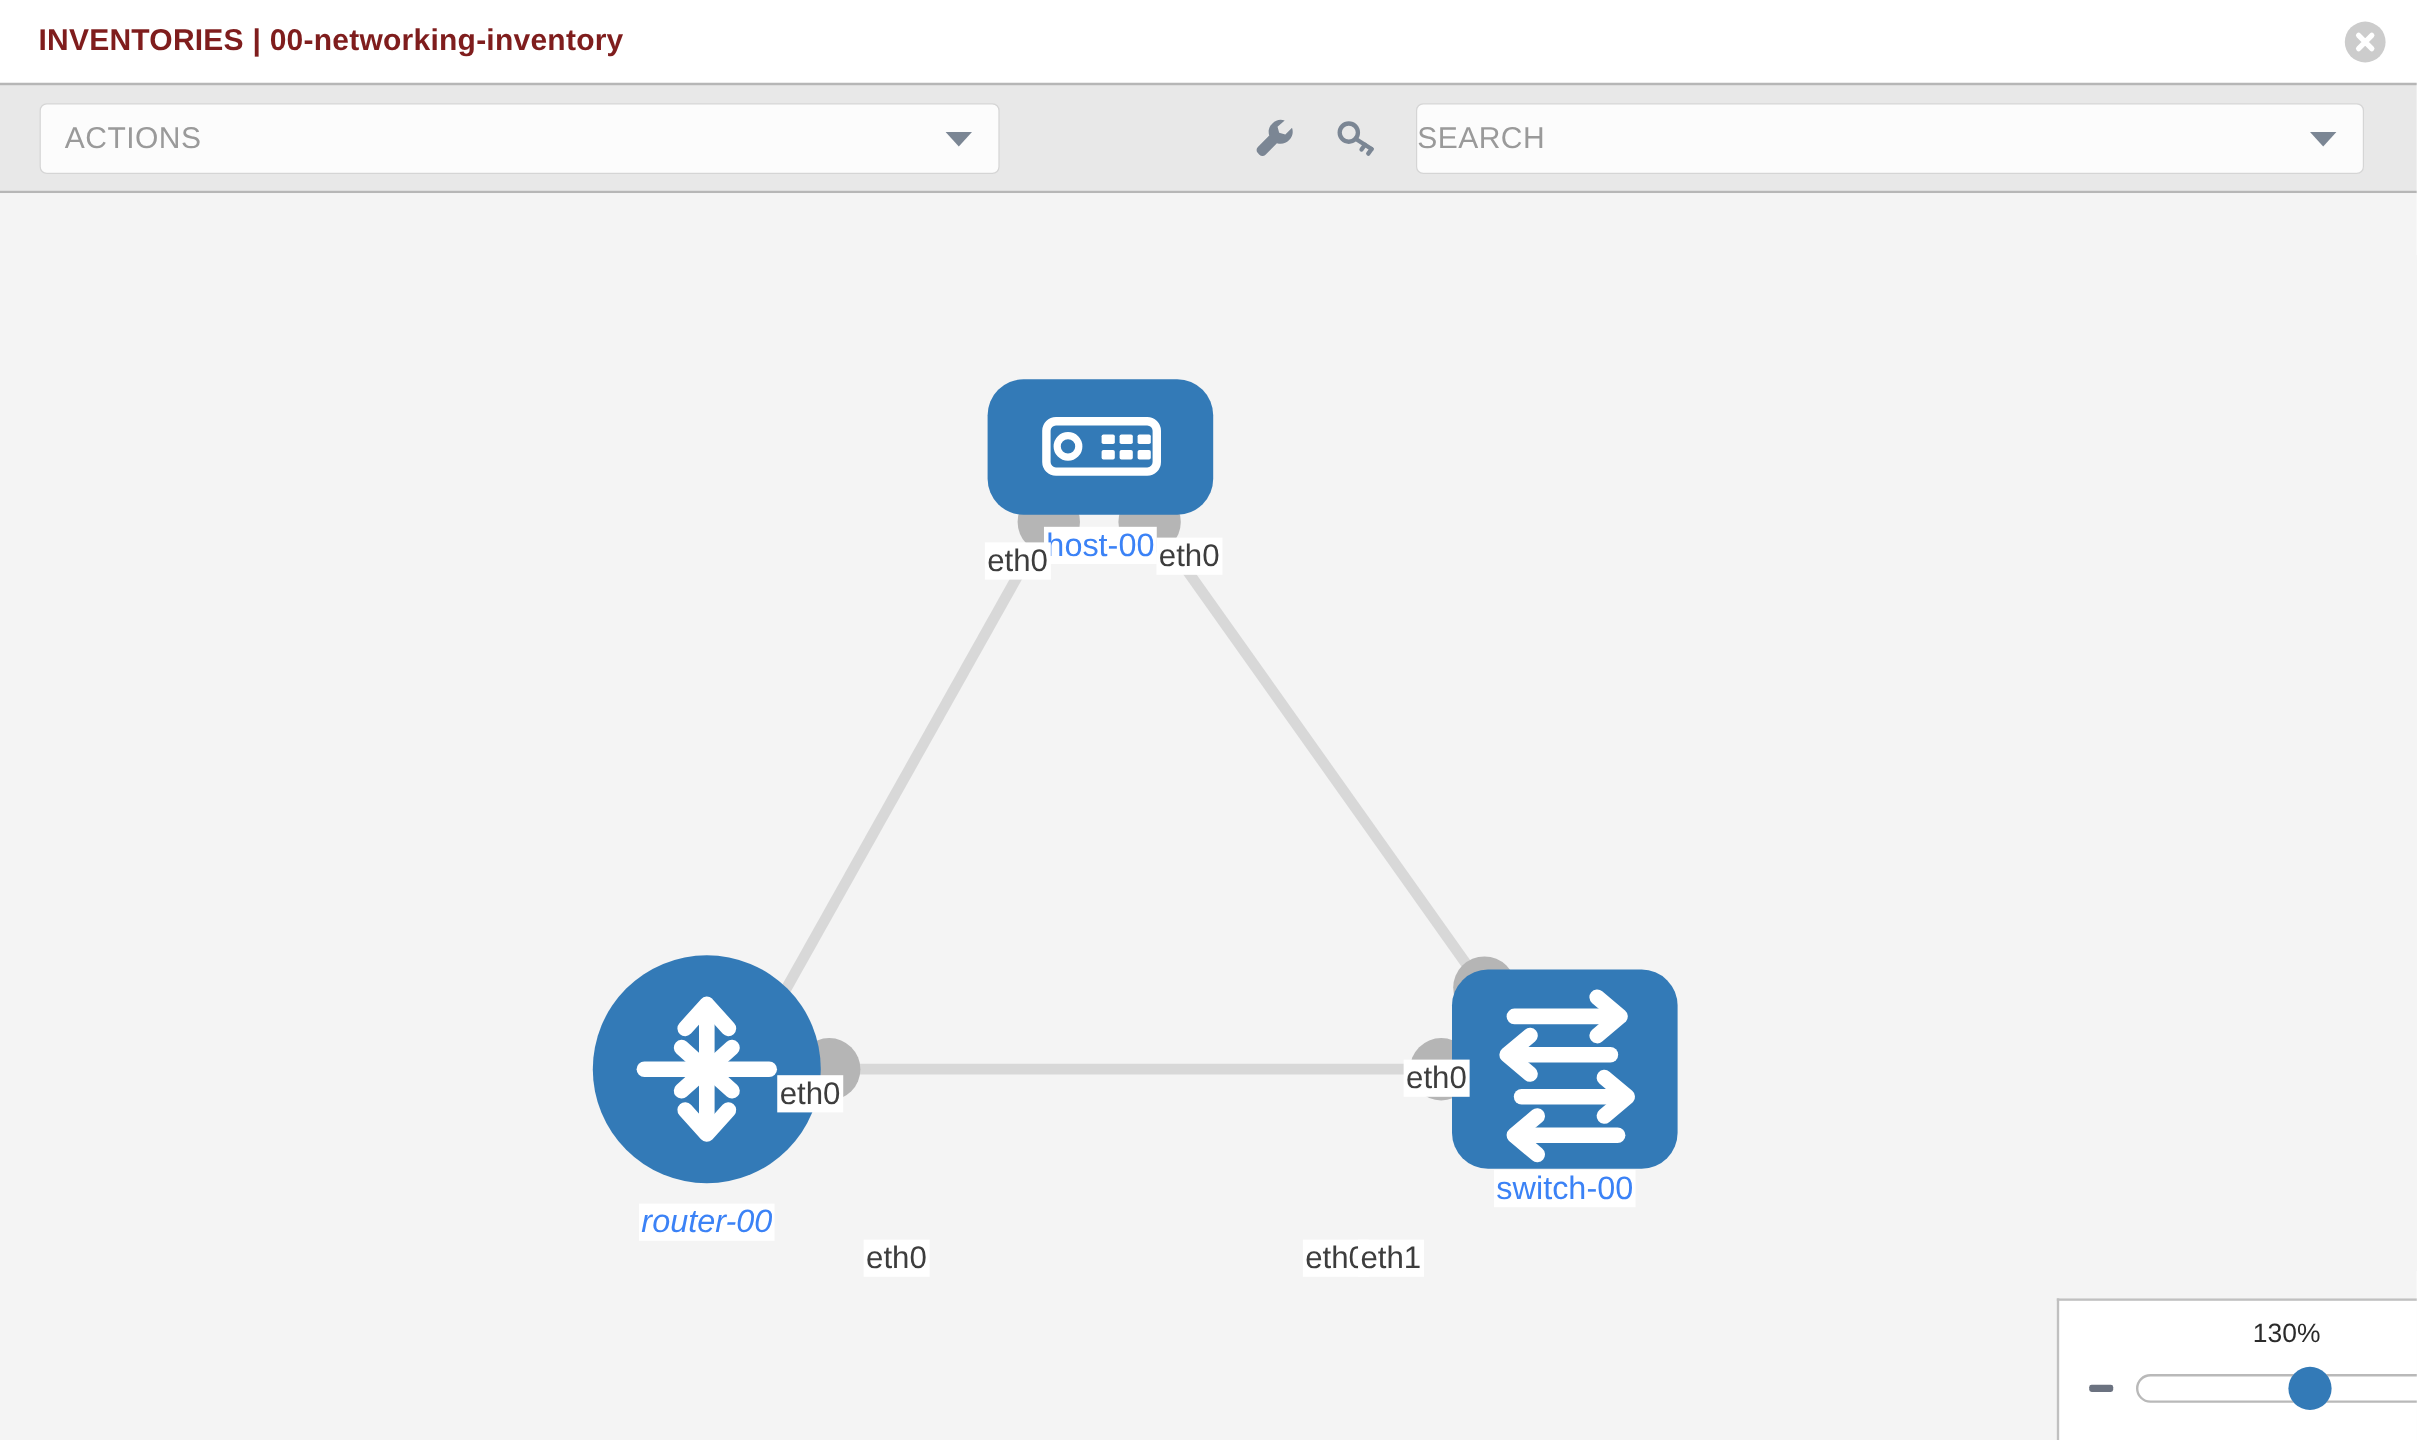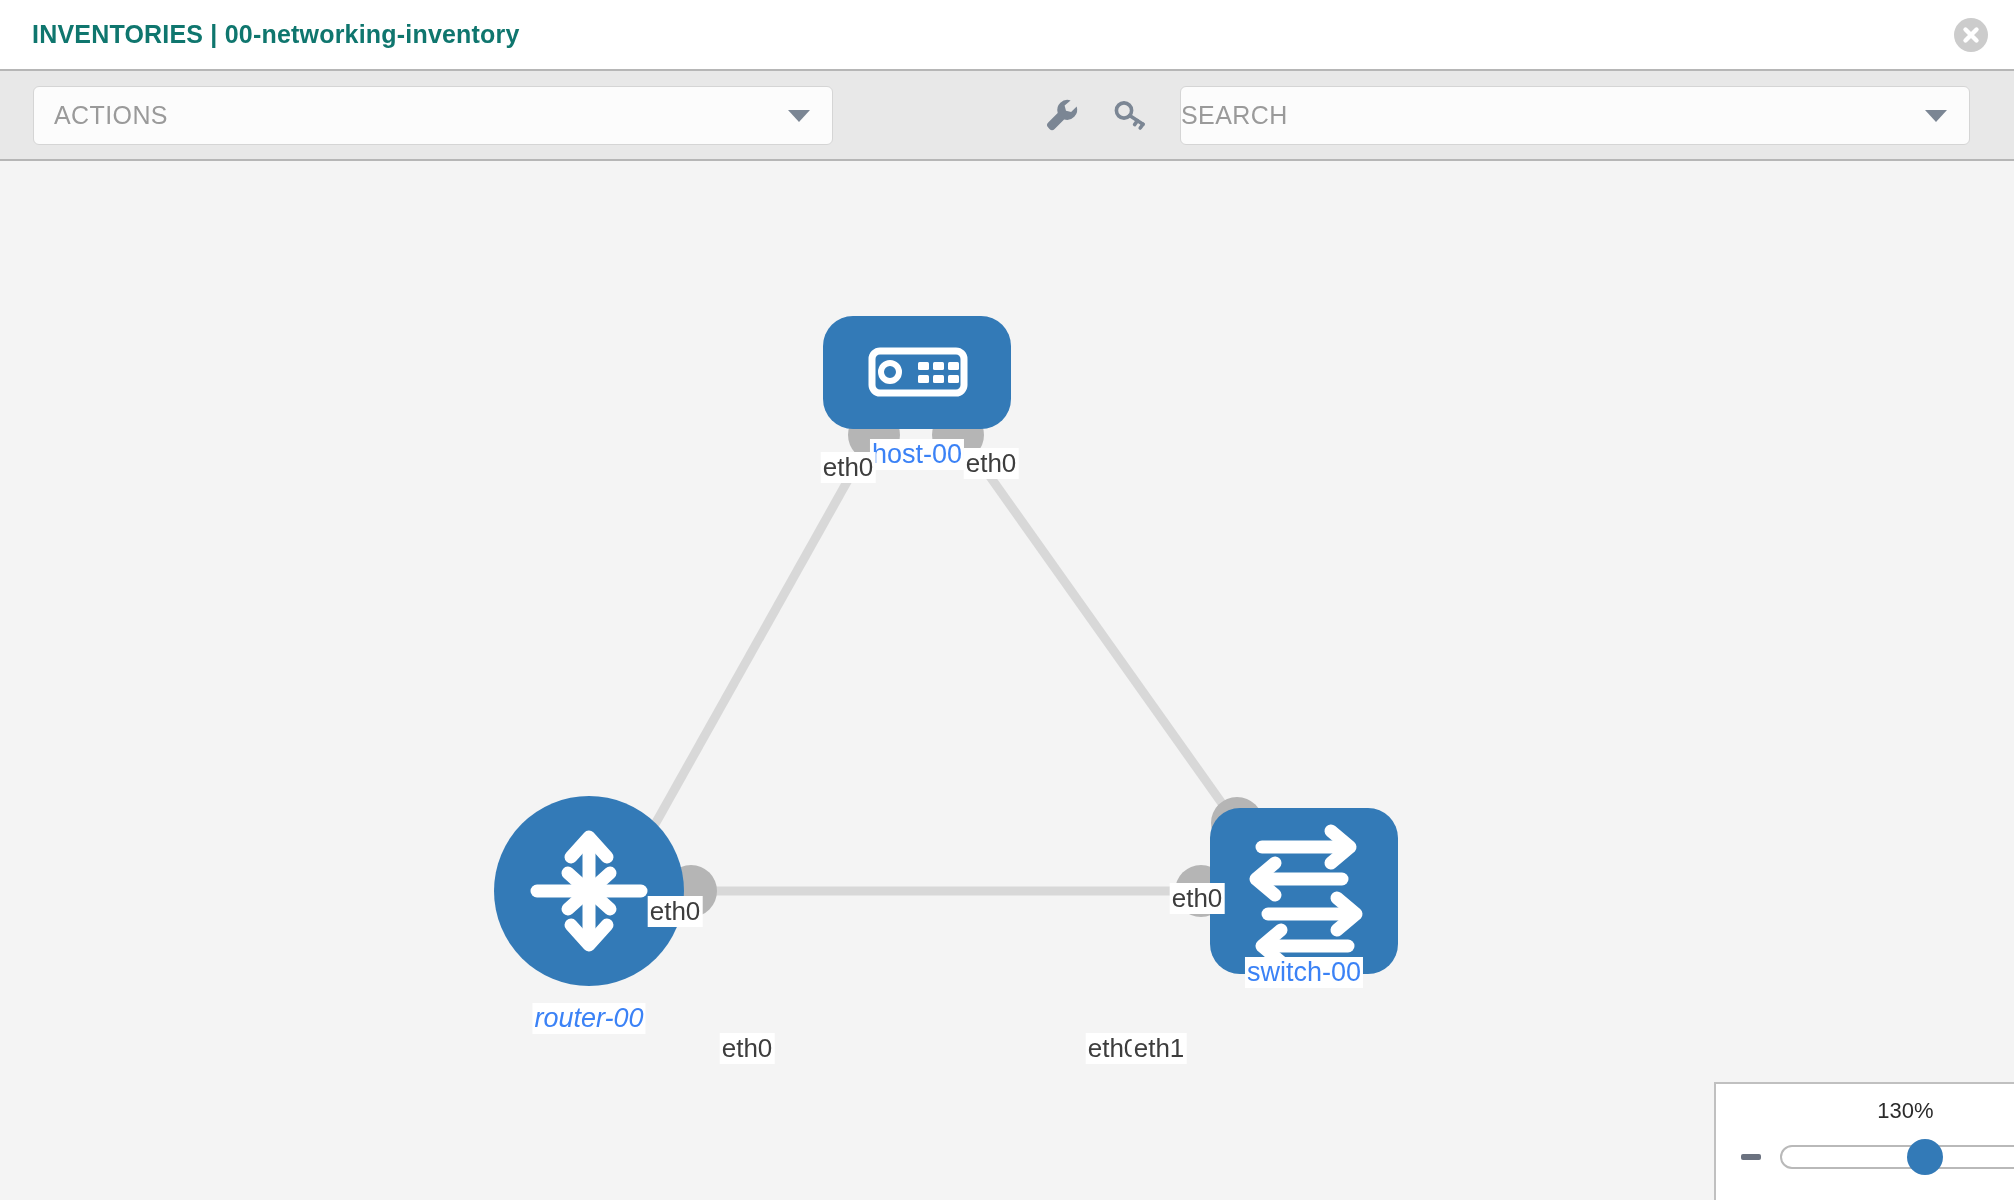--- a/index.html
+++ b/index.html
@@ -24,21 +24,21 @@
     width: 2014px;
     height: 69px;
     background: #ffffff;
     display: flex;
     align-items: center;
   }
   .page-title {
     margin-left: 32px;
     font-size: 25px;
     font-weight: bold;
-    color: #0f766e;
+    color: #7f1d1d;
     letter-spacing: 0.2px;
     white-space: nowrap;
   }
   .close-btn {
     position: absolute;
     right: 26px;
     top: 18px;
     width: 34px;
     height: 34px;
     border-radius: 50%;
@@ -331,21 +331,21 @@
           <polyline points="1337,737 1356,753 1337,769"></polyline>
 
           <line x1="1348" y1="785" x2="1264" y2="785"></line>
           <polyline points="1281,769 1262,785 1281,801"></polyline>
         </g>
       </g>
     </svg>
 
     <div class="node-name" style="left:917px; top:278px;">host-00</div>
     <div class="node-name" style="left:589px; top:842px;font-style:italic;">router-00</div>
-    <div class="node-name" style="left:1304px; top:796px;">switch-00</div>
+    <div class="node-name" style="left:1304px; top:814px;">switch-00</div>
 
     <div class="iface-label" style="left:848px; top:291px;">eth0</div>
     <div class="iface-label" style="left:675px; top:735px;">eth0</div>
 
     <div class="iface-label" style="left:991px; top:287px;">eth0</div>
     <div class="iface-label" style="left:1197px; top:722px;">eth0</div>
 
     <div class="iface-label" style="left:747px; top:872px;">eth0</div>
     <div class="iface-label" style="left:1113px; top:872px;">eth0</div>
     <div class="iface-label" style="left:1159px; top:872px;">eth1</div>

